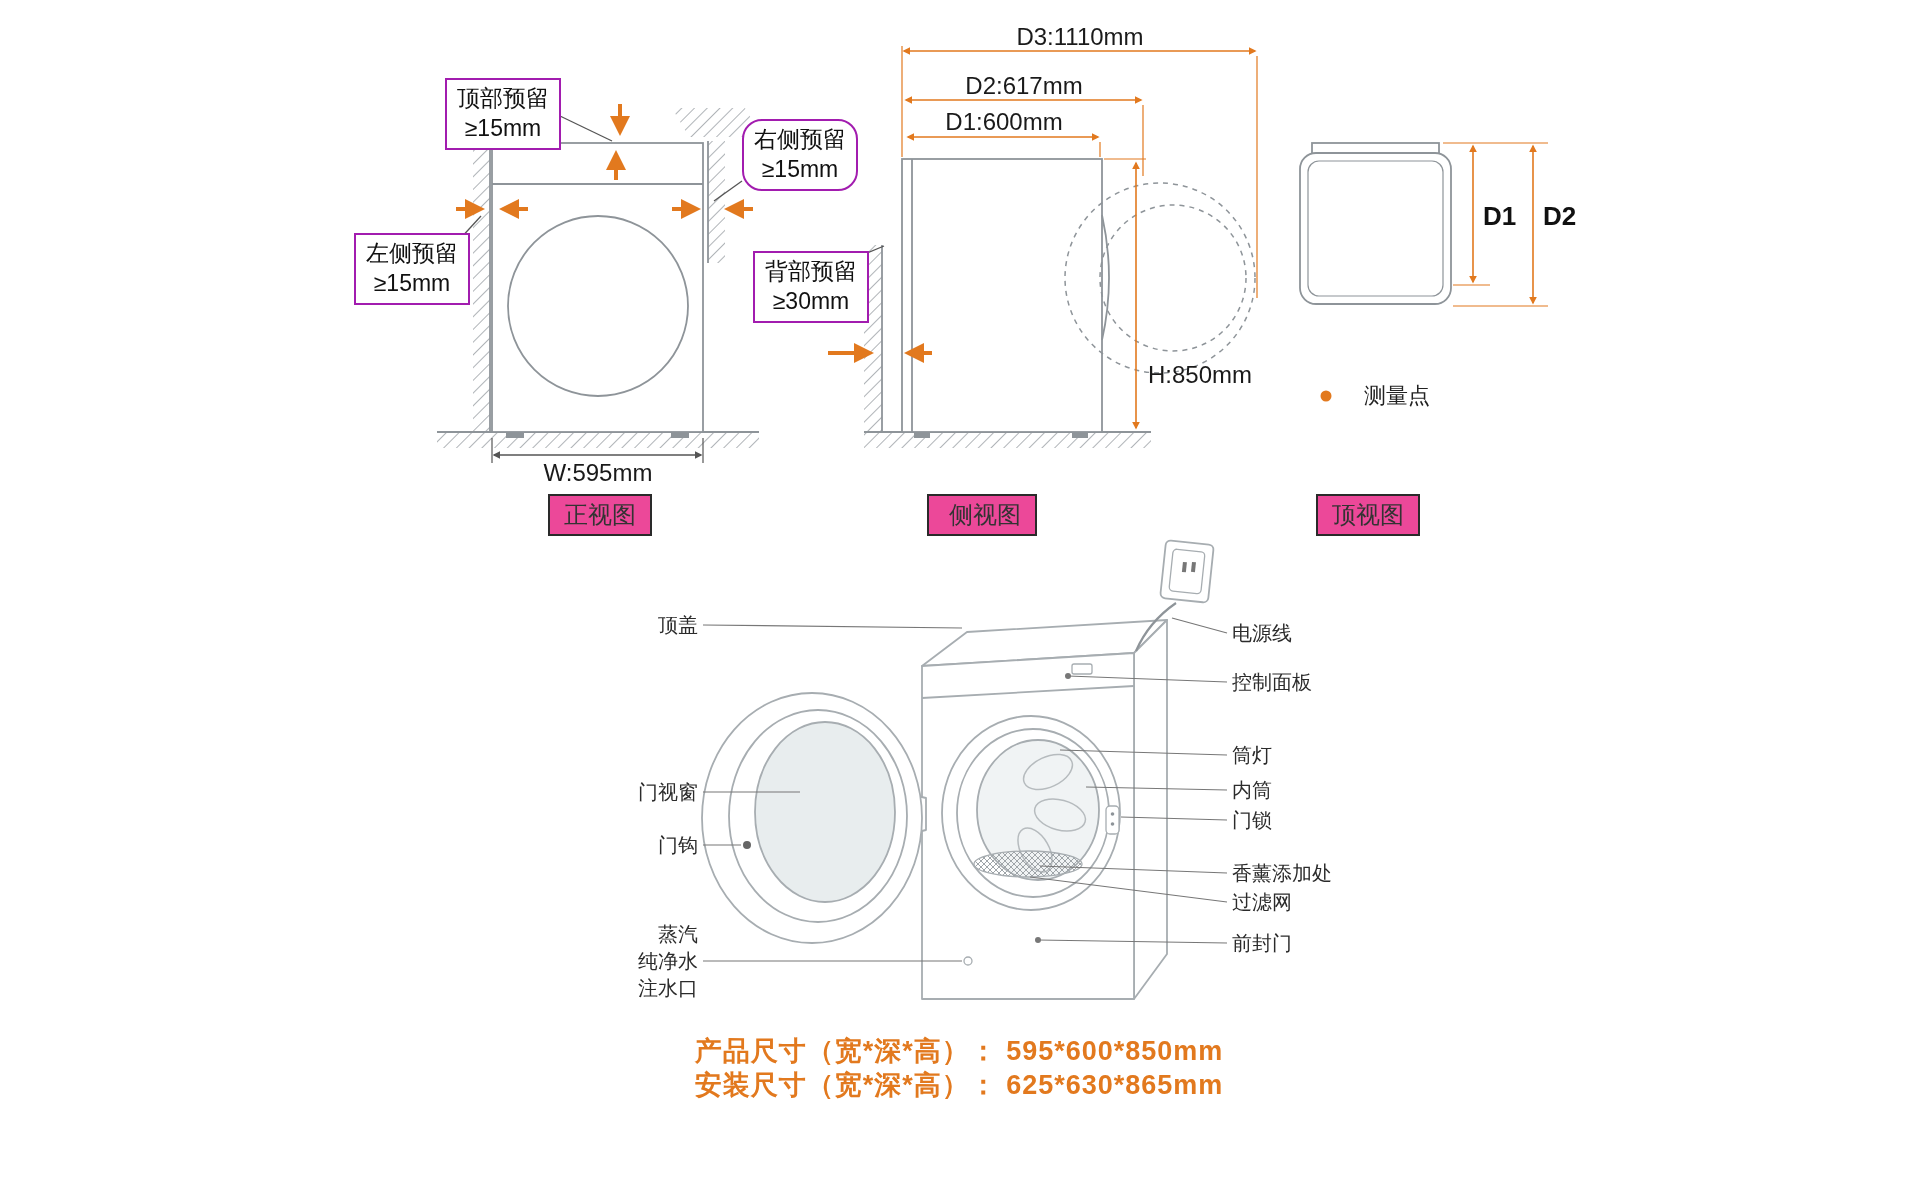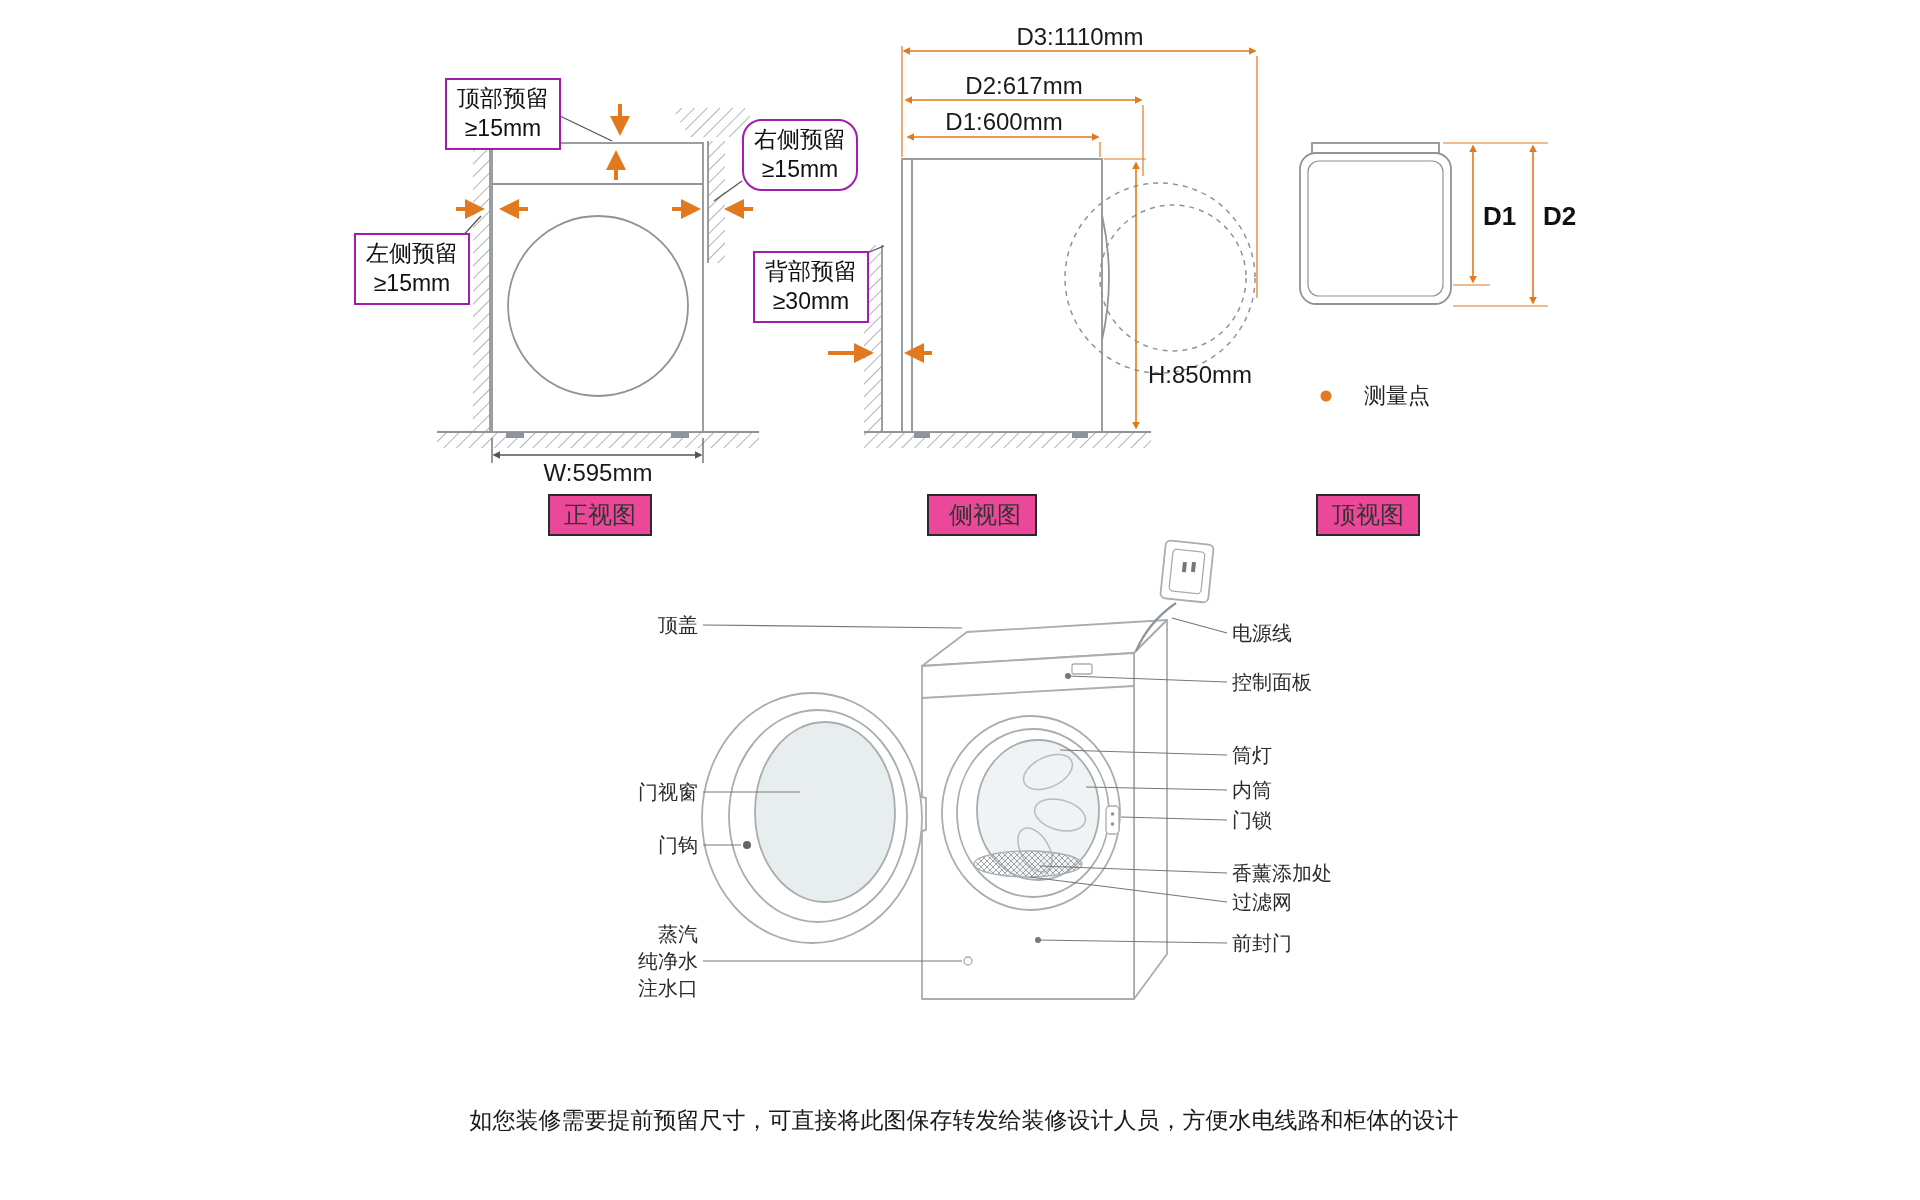--- a/index.html
+++ b/index.html
@@ -224,16 +224,17 @@
 
   <div class="plabel la" style="left:1232px; top:633px;">电源线</div>
   <div class="plabel la" style="left:1232px; top:682px;">控制面板</div>
   <div class="plabel la" style="left:1232px; top:755px;">筒灯</div>
   <div class="plabel la" style="left:1232px; top:790px;">内筒</div>
   <div class="plabel la" style="left:1232px; top:820px;">门锁</div>
   <div class="plabel la" style="left:1232px; top:873px;">香薰添加处</div>
   <div class="plabel la" style="left:1232px; top:902px;">过滤网</div>
   <div class="plabel la" style="left:1232px; top:943px;">前封门</div>
 
-
-  <div class="note" style="left:964px; top:1120px;">如您装修需要提前预留尺寸，可直接将此图保存转发给装修设计人员，方便水电线路和柜体的设计</div>
+  <div class="spec" style="left:959px; top:1051px;">产品尺寸（宽*深*高）： 595*600*850mm</div>
+  <div class="spec" style="left:959px; top:1085px;">安装尺寸（宽*深*高）： 625*630*865mm</div>
+
 
 </div>
 
 </body></html>

